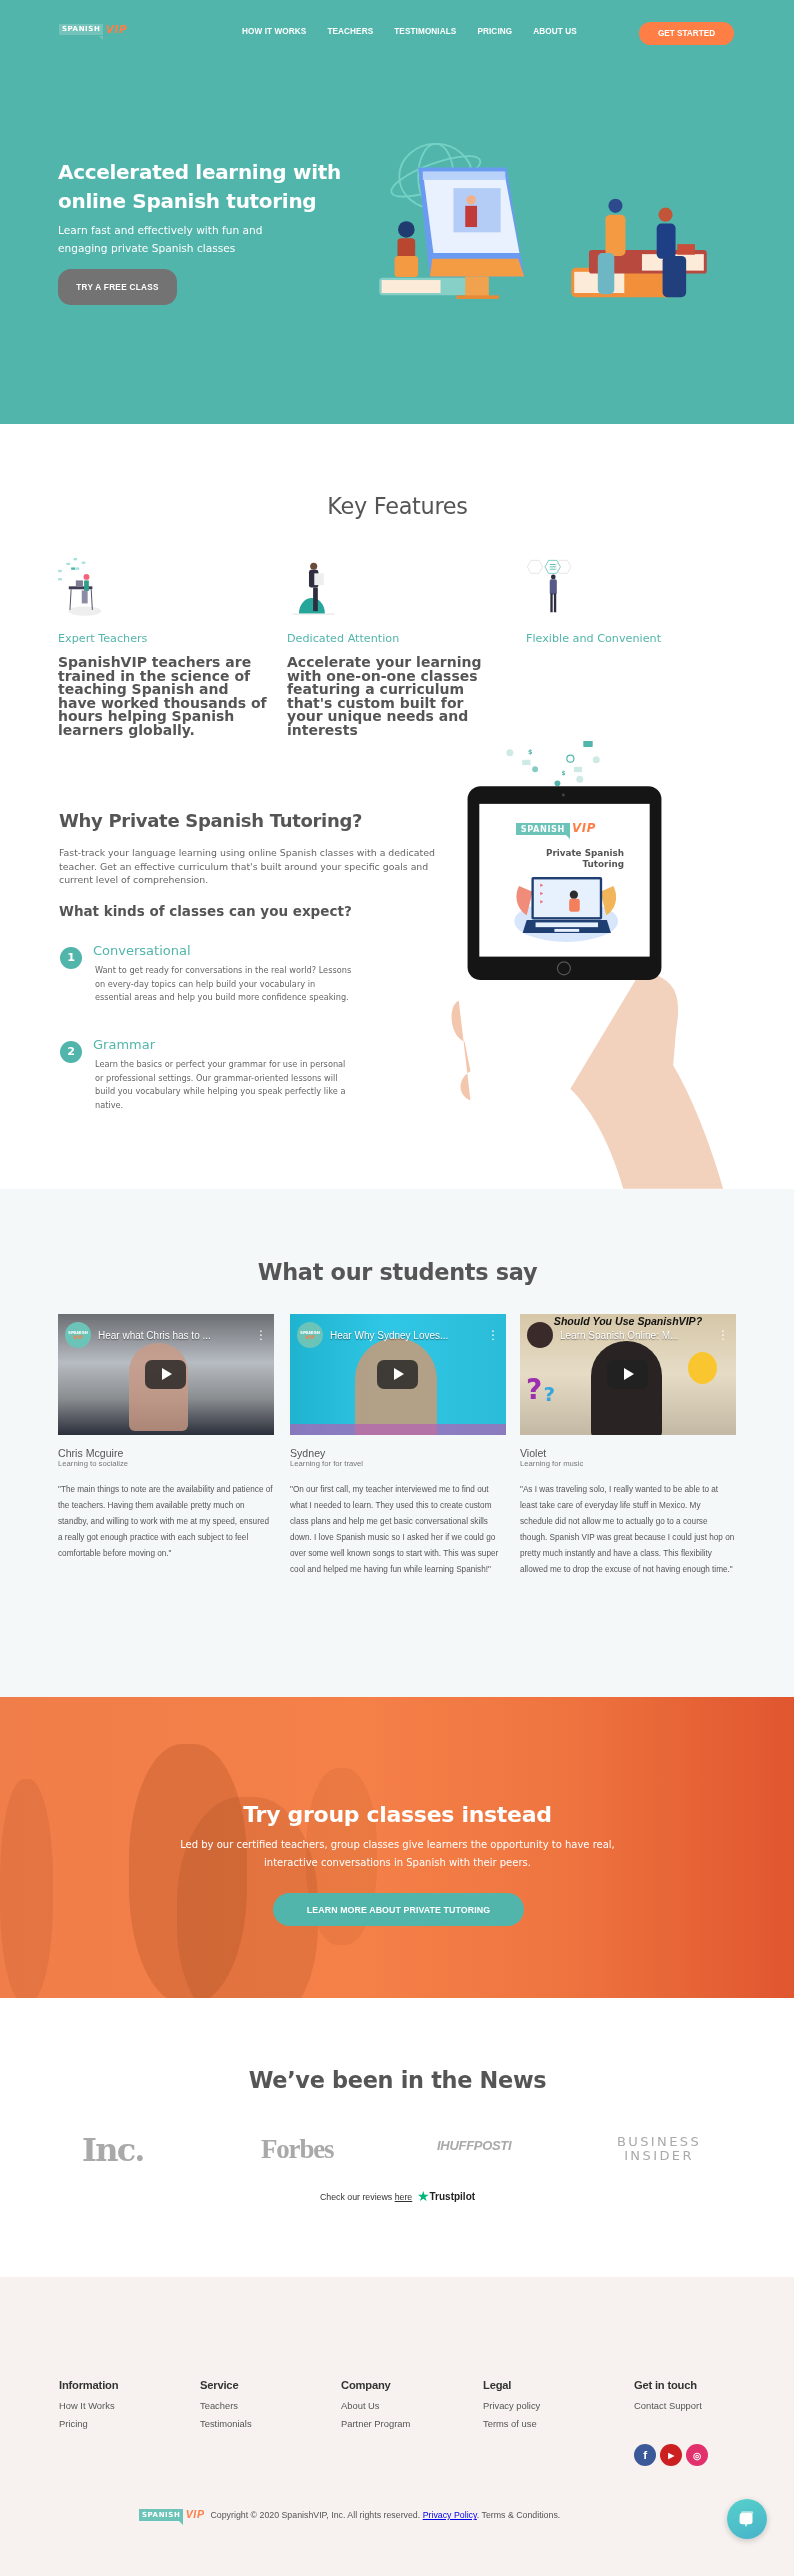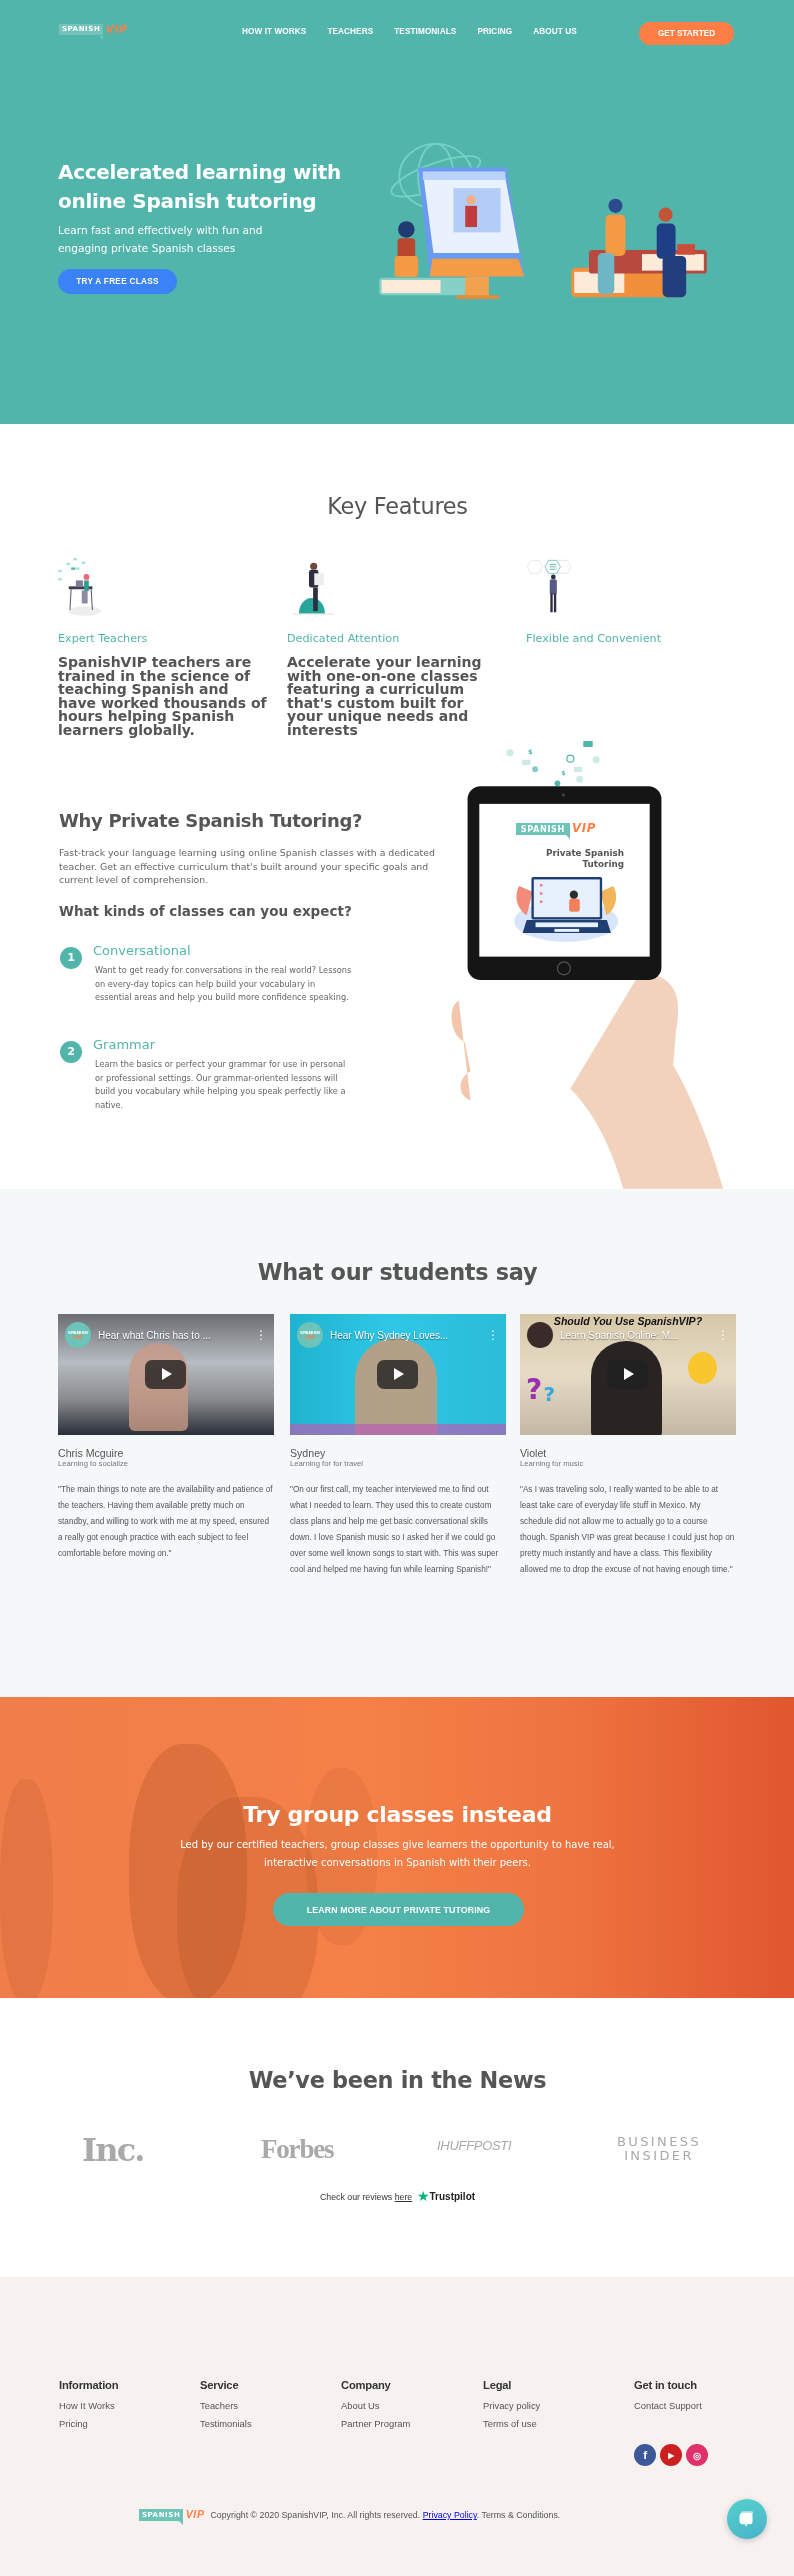--- a/index.html
+++ b/index.html
@@ -16,21 +16,21 @@
   .logo.solid .box::after { border-top-color: #6cc3b8; }
 
   
   .hero { position: absolute; left: 0; top: 0; width: 795px; height: 424px; background: #52b5ab; }
   .nav-logo { position: absolute; left: 59px; top: 23.5px; }
   .nav { position: absolute; top: 26.5px; left: 242px; display: flex; gap: 0; }
   .nav a { color: #fff; font-family: "Liberation Sans", sans-serif; font-weight: bold; font-size: 8.2px; letter-spacing: 0.1px; margin-right: 21px; }
   .btn-get-started { position: absolute; left: 639px; top: 22px; width: 95px; height: 23px; background: #ff7e45; color: #fff; border-radius: 11.8px; font-family: "Liberation Sans", sans-serif; font-weight: bold; font-size: 8.2px; display: flex; align-items: center; justify-content: center; border: none; }
   .hero-title { position: absolute; left: 58px; top: 158px; width: 330px; color: #fff; font-size: 20px; font-weight: bold; line-height: 29px; letter-spacing: -0.3px; }
   .hero-sub { position: absolute; left: 58px; top: 222px; width: 247px; color: #fff; font-size: 10.6px; line-height: 17.7px; }
-  .btn-free { position: absolute; left: 58px; top: 269px; width: 119px; height: 25px; background: #3b82f6; color: #fff; border-radius: 13px; font-weight: bold; font-size: 8.2px; letter-spacing: 0.3px; display: flex; align-items: center; justify-content: center; border: none; }
+  .btn-free { position: absolute; left: 58px; top: 269px; width: 119px; height: 36px; background: #737373; color: #fff; border-radius: 13px; font-weight: bold; font-size: 8.2px; letter-spacing: 0.3px; display: flex; align-items: center; justify-content: center; border: none; }
   .hero-illus { position: absolute; left: 371px; top: 141px; width: 377px; height: 165px; }
 
   
   .kf-title { position: absolute; left: 0; top: 493px; width: 795px; text-align: center; font-size: 22.4px; color: #555; font-weight: normal; letter-spacing: -0.3px; }
   .feature { position: absolute; top: 558px; width: 212px; }
   .feature .illus { width: 77px; height: 59px; }
   .feature h3 { margin-top: 74px; position: absolute; top: 0; color: #52b5ab; font-size: 11.2px; font-weight: normal; }
   .feature p { position: absolute; top: 98px; width: 212px; font-size: 14px; line-height: 13.5px; color: #555; font-weight: bold; }
 
   
@@ -65,21 +65,21 @@
   .group .shape { position: absolute; background: rgba(150,60,20,0.22); border-radius: 45%; }
   .group-title { position: absolute; left: 0; top: 74px; width: 795px; text-align: center; color: #fff; font-size: 22px; font-weight: bold; line-height: 29px; letter-spacing: -0.3px; }
   .group-desc { position: absolute; left: 0; top: 139px; width: 795px; text-align: center; color: #fff; font-size: 10px; line-height: 18px; }
   .btn-learn { position: absolute; left: 273px; top: 196px; width: 251px; height: 33px; background: #52b5ab; color: #fff; border-radius: 16.5px; font-weight: bold; font-size: 8.8px; display: flex; align-items: center; justify-content: center; border: none; letter-spacing: 0.1px; }
 
   
   .news-title { position: absolute; left: 0; top: 2067px; width: 795px; text-align: center; font-size: 22.4px; color: #555; letter-spacing: -0.3px; }
   .press { position: absolute; top: 2135px; color: #aaa; }
   .press.inc { left: 82px; font-family: "DejaVu Serif", serif; font-weight: bold; font-size: 32px; letter-spacing: -1.8px; line-height: 31px; color: #a9a9a9; }
   .press.forbes { left: 261px; font-family: "Liberation Serif", serif; font-weight: bold; font-size: 27px; letter-spacing: -1.2px; line-height: 29px; color: #a9a9a9; }
-  .press.huff { left: 437px; top: 2138px; font-family: "Liberation Sans", sans-serif; font-weight: normal; font-style: italic; font-size: 13px; letter-spacing: -0.3px; color: #a9a9a9; }
+  .press.huff { left: 437px; top: 2138px; font-family: "Liberation Sans", sans-serif; font-weight: bold; font-style: italic; font-size: 13px; letter-spacing: -0.3px; color: #a9a9a9; }
   .press.bi { left: 612px; top: 2135px; font-family: "DejaVu Sans", sans-serif; font-size: 13px; letter-spacing: 2.4px; line-height: 14px; text-align: center; color: #a9a9a9; }
   .trust { position: absolute; left: 0; top: 2191px; width: 795px; display: flex; justify-content: center; align-items: center; font-family: "Liberation Sans", sans-serif; font-size: 8.8px; color: #333; }
   .trust .here { text-decoration: underline; margin-left: 2.4px; margin-right: 4.7px; }
   .trust .star { color: #00b67a; font-size: 14px; line-height: 11.8px; }
   .trust .tp { font-weight: bold; font-size: 10px; color: #222; }
 
   
   .footer { position: absolute; left: 0; top: 2277px; width: 795px; height: 299px; background: #f7f2f0; }
   .fcol { position: absolute; top: 2379px; }
   .fcol h5 { font-family: "Liberation Sans", sans-serif; font-size: 11.2px; color: #333; font-weight: bold; letter-spacing: -0.2px; }

